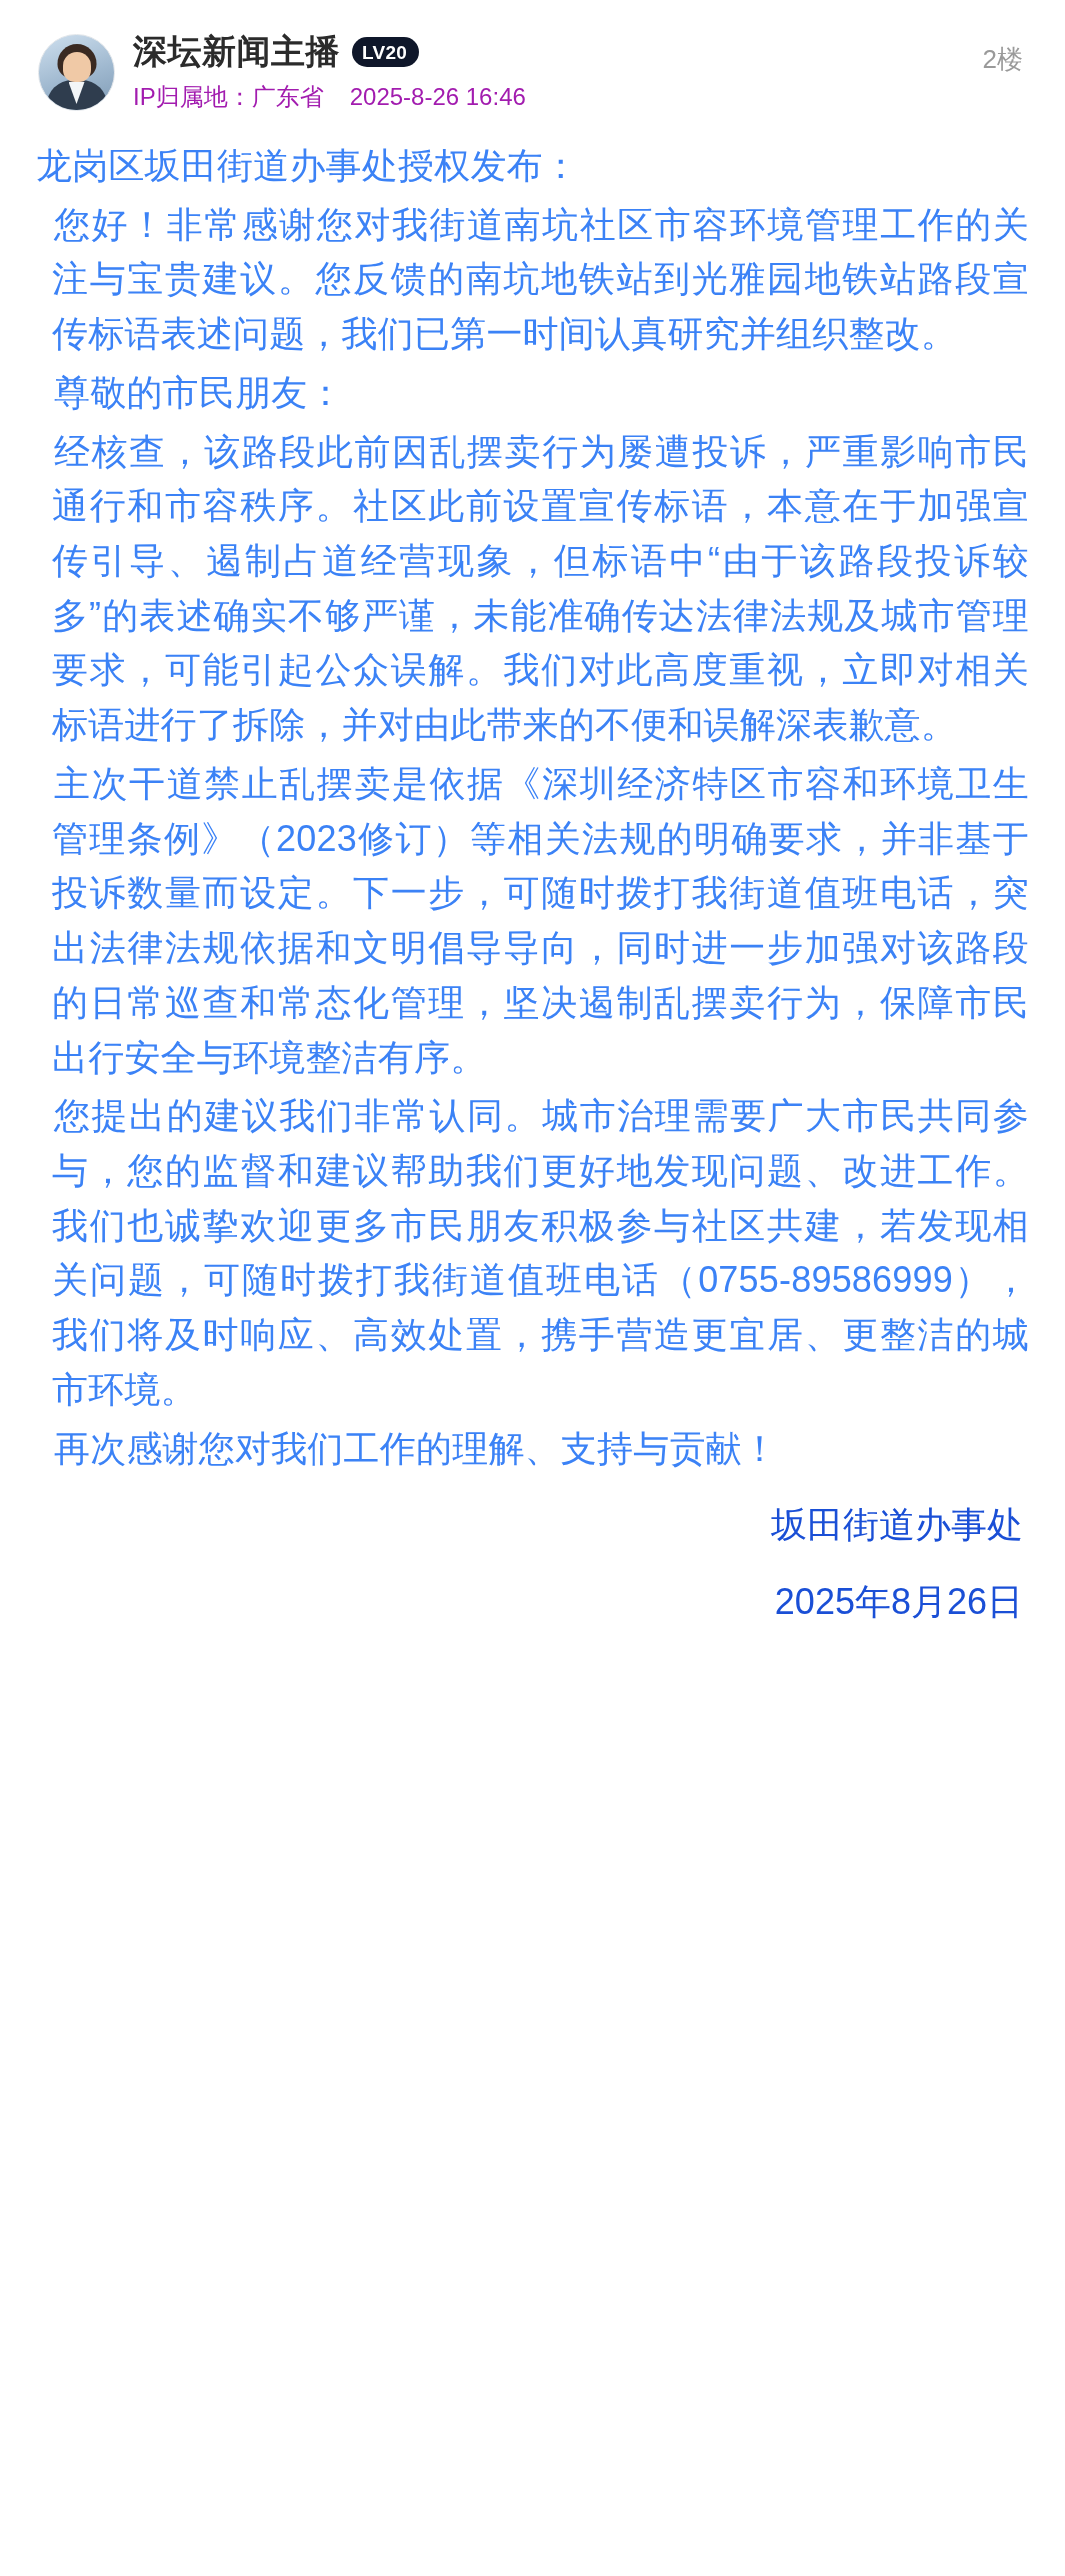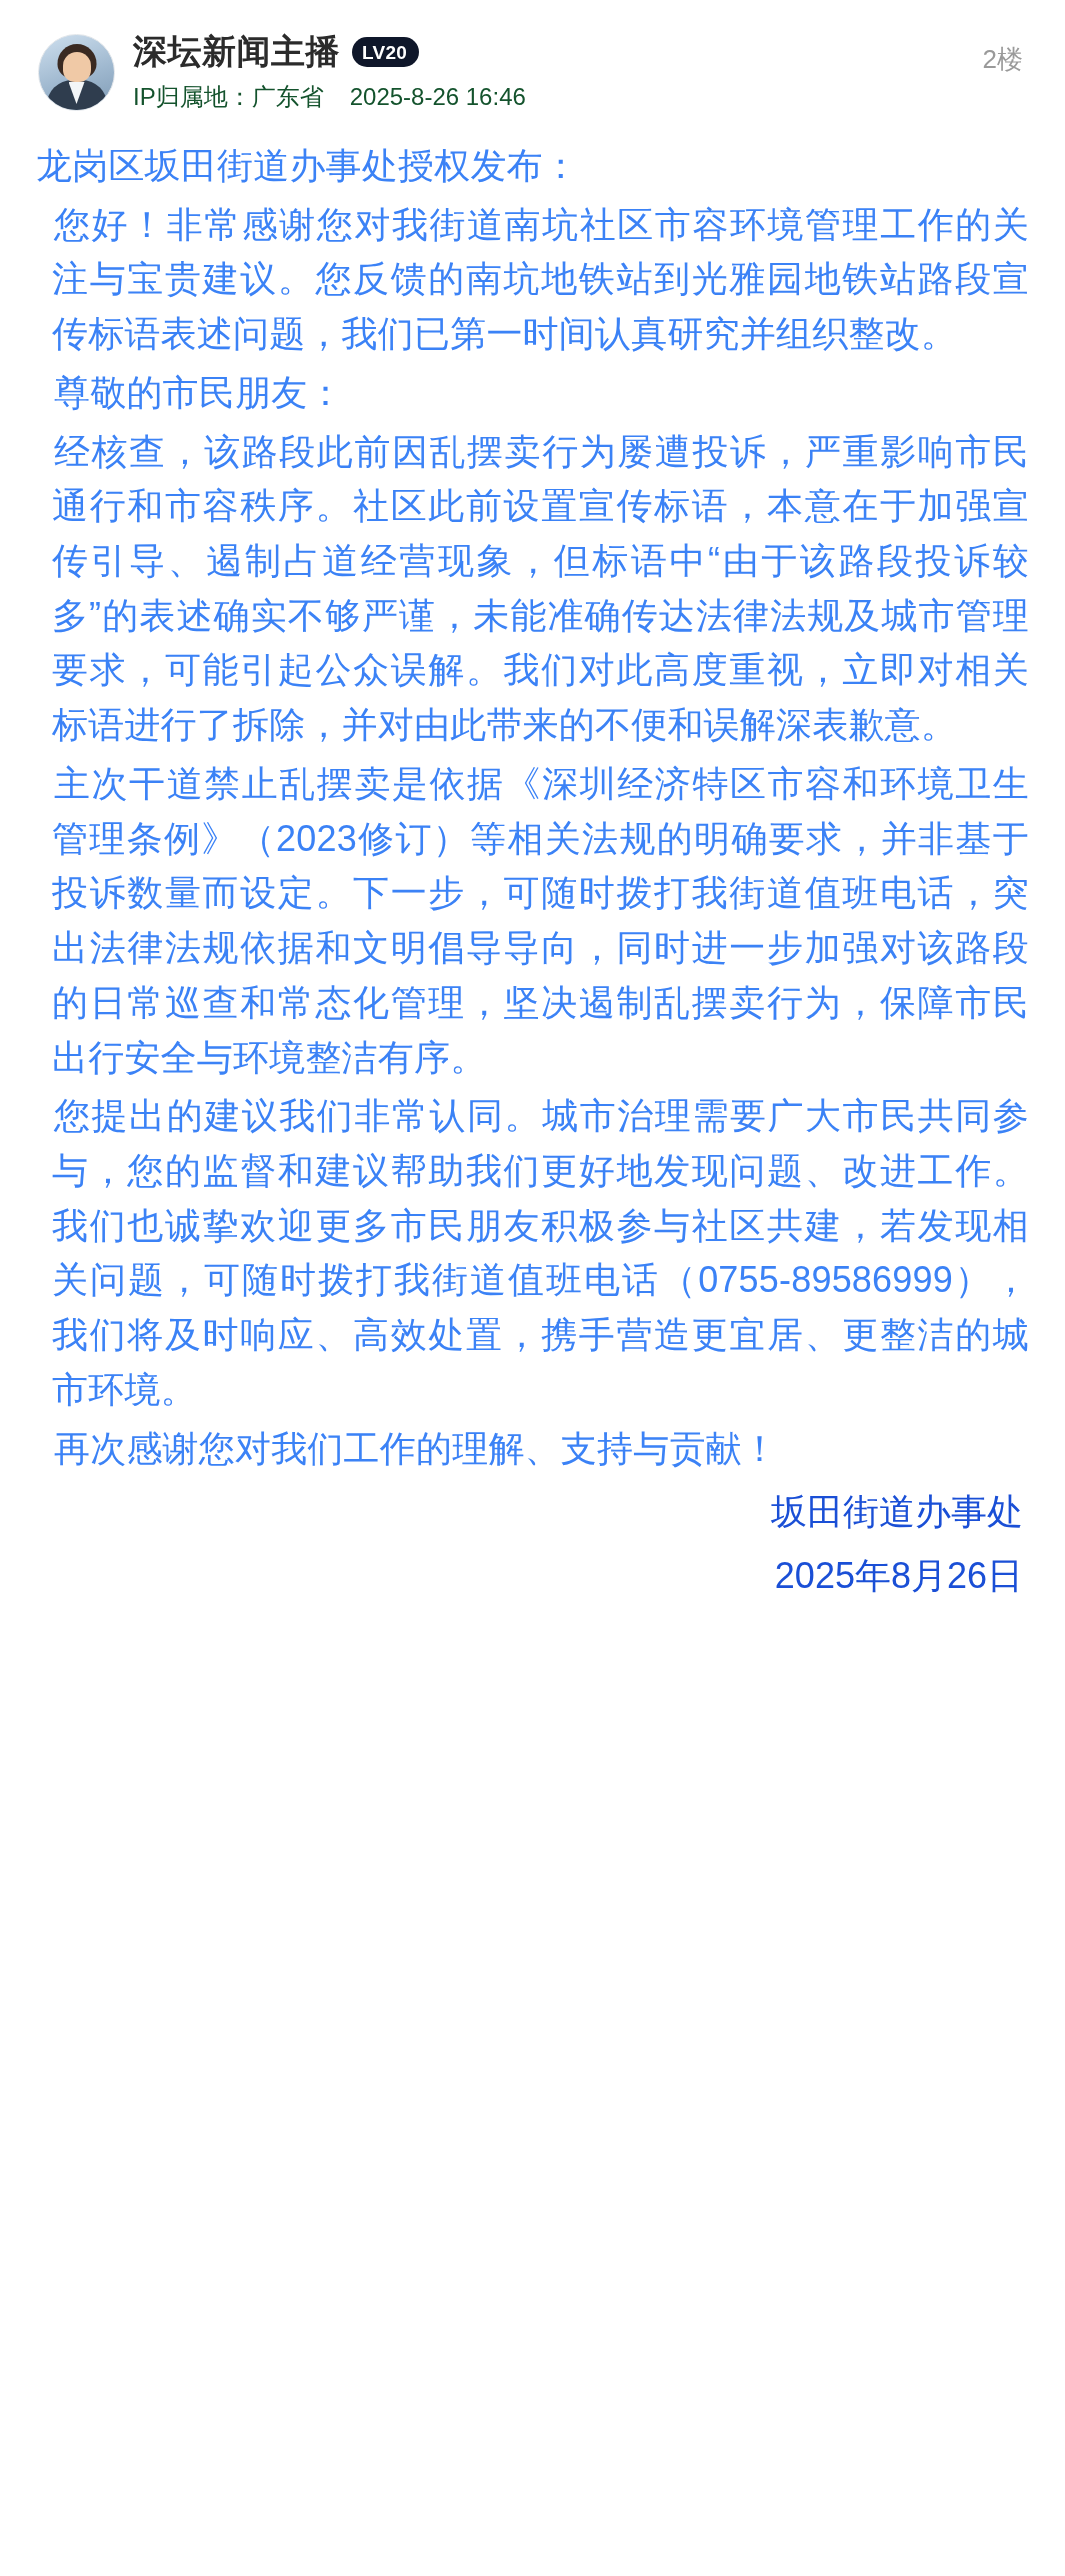--- a/index.html
+++ b/index.html
@@ -106,21 +106,21 @@
     color: #ffffff;
     font-size: 19px;
     font-weight: 700;
     letter-spacing: 0.3px;
     position: relative;
     top: 1px;
   }
   .meta-row {
     margin-top: 13px;
     font-size: 24px;
-    color: #14532d;
+    color: #a21caf;
     display: flex;
     align-items: center;
     gap: 26px;
     white-space: nowrap;
   }
   .floor {
     position: absolute;
     right: 30px;
     top: 30px;
     font-size: 26px;
@@ -141,21 +141,21 @@
     word-break: break-word;
   }
   .post-body p.indent {
     text-indent: 2px;
     padding-left: 16px;
   }
   .post-body p + p {
     margin-top: 4px;
   }
   .sign {
-    margin-top: 9px;
+    margin-top: 22px;
     text-align: right;
     color: #1a4fd6;
     font-size: 36px;
     line-height: 1.52;
     padding-right: 6px;
   }
 </style>
 </head>
 <body>
 

